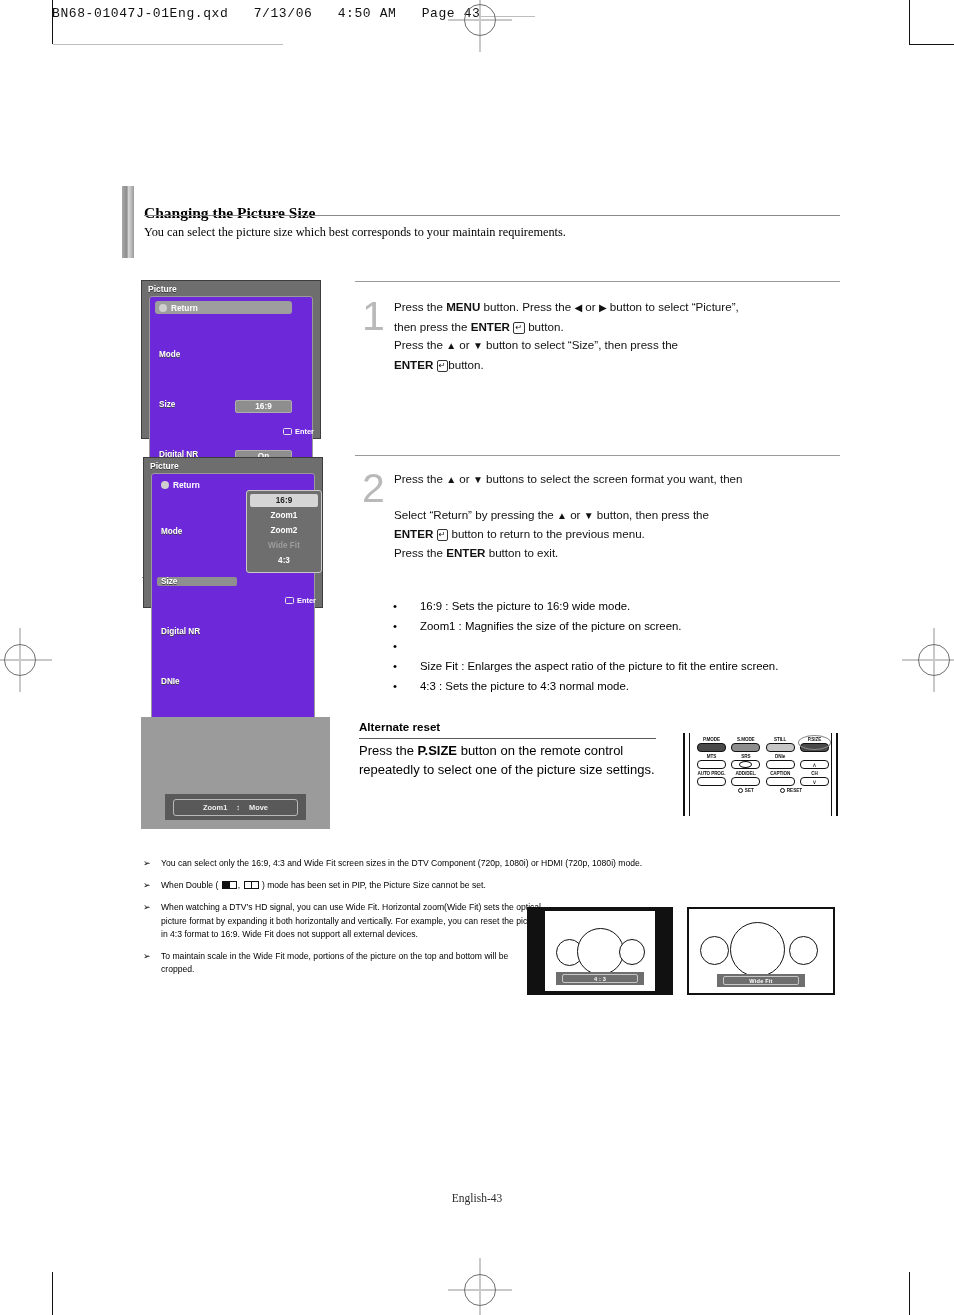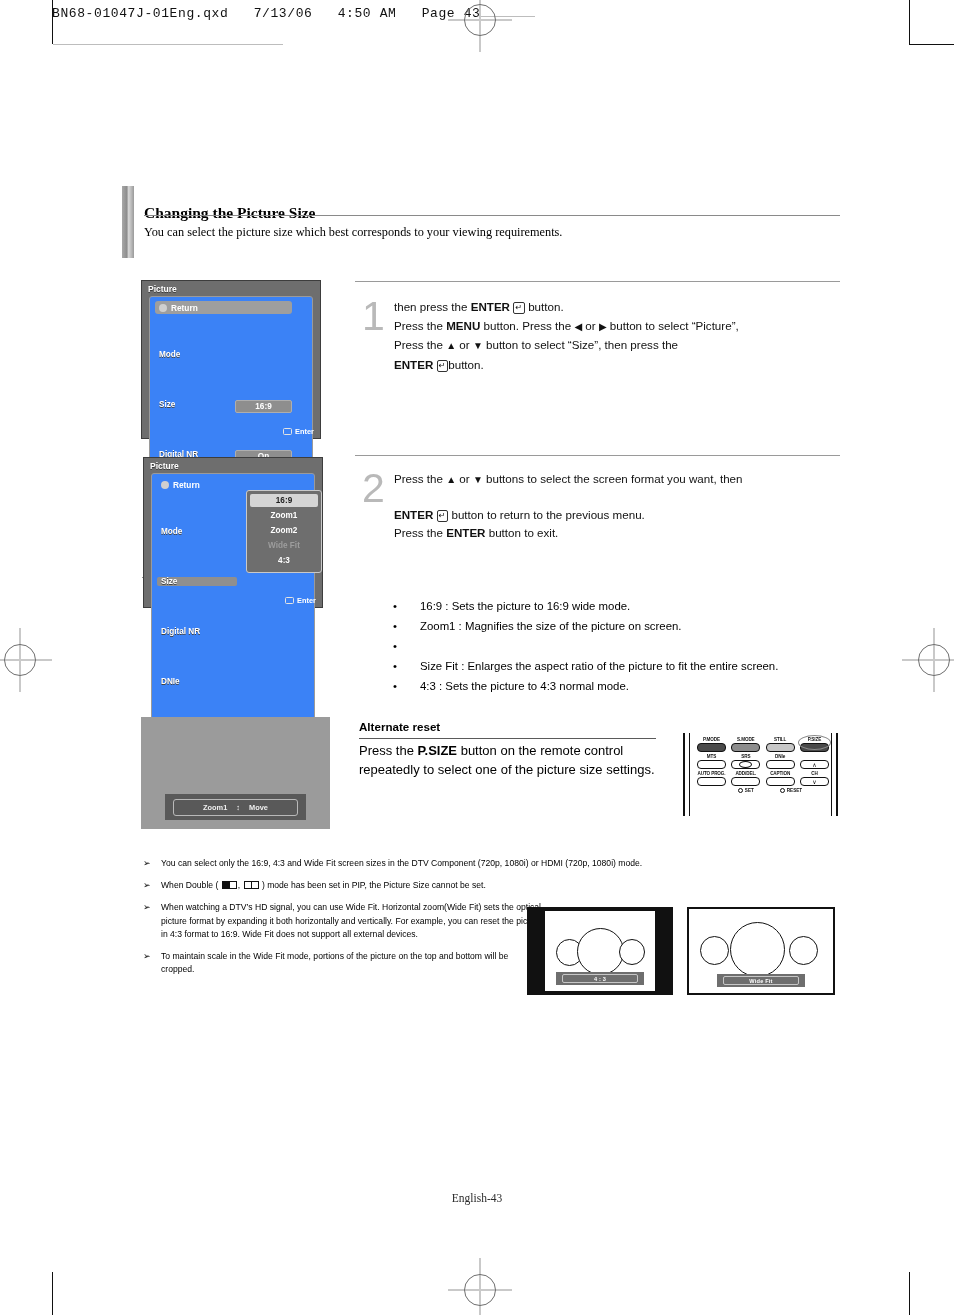--- a/index.html
+++ b/index.html
@@ -68,21 +68,21 @@
   .bullets .dot { width:27px; flex:0 0 27px; }
 
   
   .osd { position:absolute; background:#6e6e6e; border:1px solid #3d3d3d;
          font-family:"Liberation Sans", sans-serif; color:#fff; }
   .osd-1 { left:141px; top:280px; width:180px; height:159px; }
   .osd-2 { left:143px; top:457px; width:180px; height:151px; }
   .osd-head { font-size:8.5px; font-weight:bold; padding:3px 0 2px 6px; color:#fff;
               text-shadow:0 1px 0 #3b3b3b; }
   .osd-panel { margin:0 7px; border:1px solid #9a9a9a; border-radius:3px;
-               background:#3b82f6; padding:4px 20px 6px 5px; position:relative; }
+               background:#6d28d9; padding:4px 20px 6px 5px; position:relative; }
   .osd-row { display:flex; align-items:flex-start; height:14px; font-size:8.2px;
              font-weight:bold; margin-bottom:1px;margin-top:36px; }
   .osd-lbl { width:80px; padding-left:4px; color:#ffffff; text-shadow:0 1px 0 #444; }
   .osd-val { flex:1; background:#8e8e8e; border:1px solid #aeaeae; border-radius:2px;
              text-align:center; font-size:8.2px; font-weight:bold; color:#fff;
              line-height:12px; height:13px; }
   .osd-return { background:#9e9e9e; border-radius:3px; height:13px; display:flex;
                 align-items:center; padding-left:4px; font-size:8.3px; font-weight:bold;
                 color:#fff; margin-bottom:3px; }
   .osd-return .ricon { display:inline-block; width:8px; height:8px; border-radius:50%;
@@ -205,21 +205,21 @@
   </div>
 <div class="reg reg-bottom">
     <div class="rh"></div>
     <div class="rv"></div>
     <div class="rc"></div>
   </div>
 
 <div class="title-bar"></div>
 <div class="sec-title">Changing the Picture Size</div>
 <div class="sec-rule"></div>
-<div class="sec-sub">You can select the picture size which best corresponds to your viewing requirements.</div>
+<div class="sec-sub">You can select the picture size which best corresponds to your maintain requirements.</div>
 
 <div class="osd osd-1">
   <div class="osd-head">Picture</div>
   <div class="osd-panel">
     <div class="osd-return">
       <span class="ricon"></span>
       <span>Return</span>
     </div>
     <div class="osd-row">
       <span class="osd-lbl">Mode</span>
@@ -288,31 +288,32 @@
   </div>
   <div class="osd-enter">
     <span class="enter-glyph"></span>
     <span>Enter</span>
   </div>
 </div>
 
 <div class="step-rule r1"></div>
 <div class="step-num" style="left:362px; top:296px;">1</div>
 <div class="step-body" style="left:394px; top:298px; width:450px;">
+  <div>Press the <b>MENU</b> button. Press the <span class="gly">◀</span> or <span class="gly">▶</span> button to select “Picture”,</div>
   <div>then press the <b>ENTER</b> <span class="ent">↵</span> button.</div>
-  <div>Press the <b>MENU</b> button. Press the <span class="gly">◀</span> or <span class="gly">▶</span> button to select “Picture”,</div>
   <div>Press the <span class="gly">▲</span> or <span class="gly">▼</span> button to select “Size”, then press the</div>
   <div><b>ENTER</b> <span class="ent">↵</span>button.</div>
 </div>
 
 <div class="step-rule r2"></div>
 <div class="step-num" style="left:362px; top:468px;">2</div>
 <div class="step-body" style="left:394px; top:470px; width:455px;">
   <div>Press the <span class="gly">▲</span> or <span class="gly">▼</span> buttons to select the screen format you want, then</div>
   <div style="height:16px;"></div>
+  <div>Select “Return” by pressing the <span class="gly">▲</span> or <span class="gly">▼</span> button, then press the</div>
   <div><b>ENTER</b> <span class="ent">↵</span> button to return to the previous menu.</div>
   <div>Press the <b>ENTER</b> button to exit.</div>
 </div>
 
 <div class="bullets">
   <div class="row">
       <span class="dot">•</span>
       <span>16:9 : Sets the picture to 16:9 wide mode.</span>
     </div>
   <div class="row">

